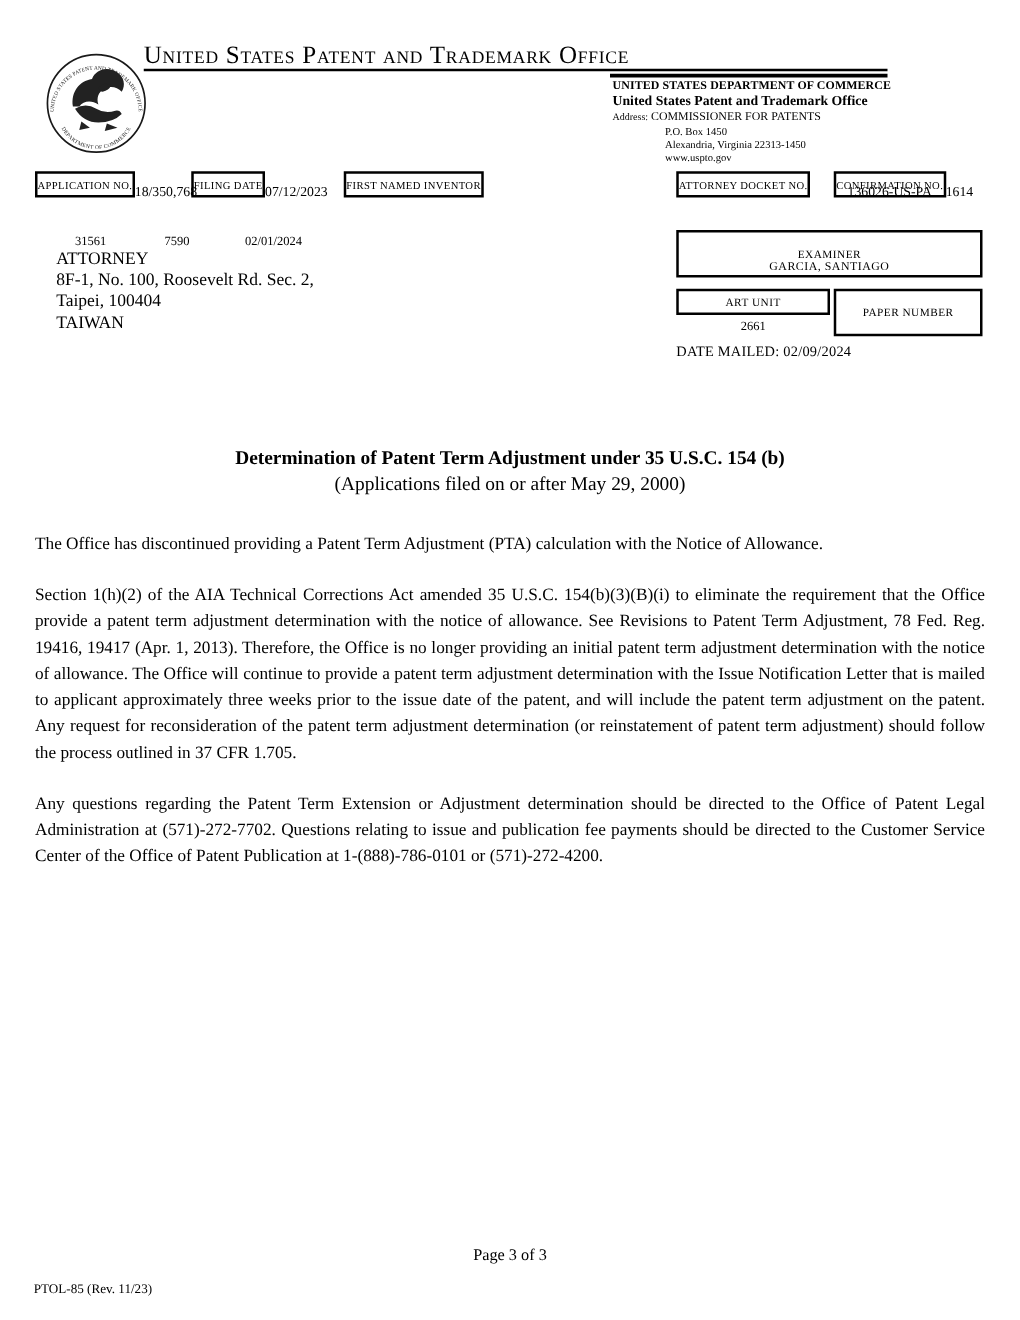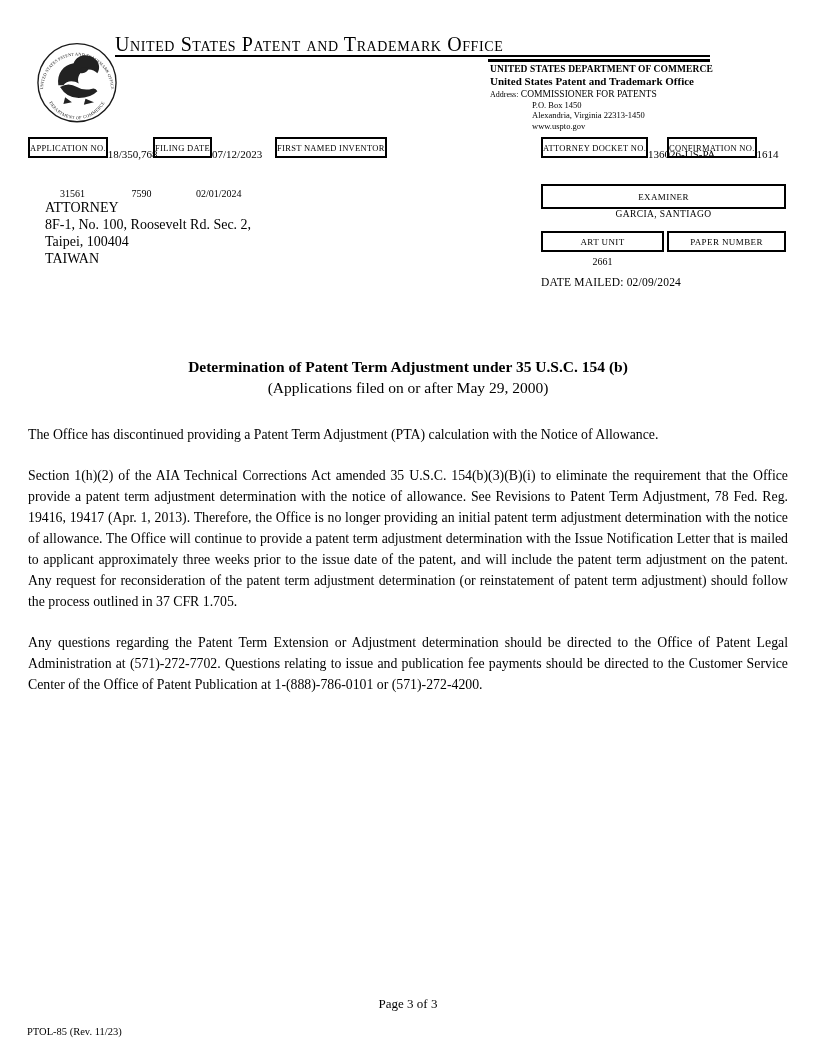--- a/index.html
+++ b/index.html
@@ -36,46 +36,46 @@
     display:flex;align-items:center;justify-content:center;
     font-size:8.5px;letter-spacing:0.3px;white-space:nowrap;
   }
   .info-value{
     height:34px;display:flex;align-items:center;justify-content:center;
     font-size:11px;white-space:nowrap;
   }
   .w1{width:122px;margin-right:3px;}
   .w2{width:119px;margin-right:3px;}
   .w3{width:262px;margin-right:4px;}
-  .w4{width:123px;margin-right:3px;}
+  .w4{width:123px;margin-right:3px;gap:30px;}
   .w5{width:119px;}
   
   .corr-codes{position:absolute;left:60px;top:188px;font-size:10px;white-space:nowrap;}
   .corr-codes .code2{display:inline-block;margin-left:44px;}
   .corr-codes .code3{display:inline-block;margin-left:42px;}
   .corr-address{position:absolute;left:45px;top:199px;font-size:14px;line-height:17px;}
   
   .exam-box{
-    position:absolute;left:541px;top:184px;width:245px;height:25px;
+    position:absolute;left:541px;top:184px;width:245px;height:38px;
     box-sizing:border-box;border:2px solid #000;
     display:flex;align-items:center;justify-content:center;
     font-size:9px;letter-spacing:0.4px;
   }
   .exam-name{
     position:absolute;left:541px;top:209px;width:245px;text-align:center;
     font-size:9.5px;letter-spacing:0.4px;
   }
   .artunit-box{
     position:absolute;left:541px;top:231px;width:123px;height:21px;
     box-sizing:border-box;border:2px solid #000;
     display:flex;align-items:center;justify-content:center;
     font-size:9px;letter-spacing:0.4px;
   }
   .papernum-box{
-    position:absolute;left:667px;top:231px;width:119px;height:21px;
+    position:absolute;left:667px;top:231px;width:119px;height:38px;
     box-sizing:border-box;border:2px solid #000;
     display:flex;align-items:center;justify-content:center;
     font-size:9px;letter-spacing:0.4px;
   }
   .artunit-value{
     position:absolute;left:541px;top:256px;width:123px;text-align:center;font-size:10px;
   }
   .date-mailed{position:absolute;left:541px;top:276px;font-size:11.5px;letter-spacing:0.2px;}
   
   .doc-title{

